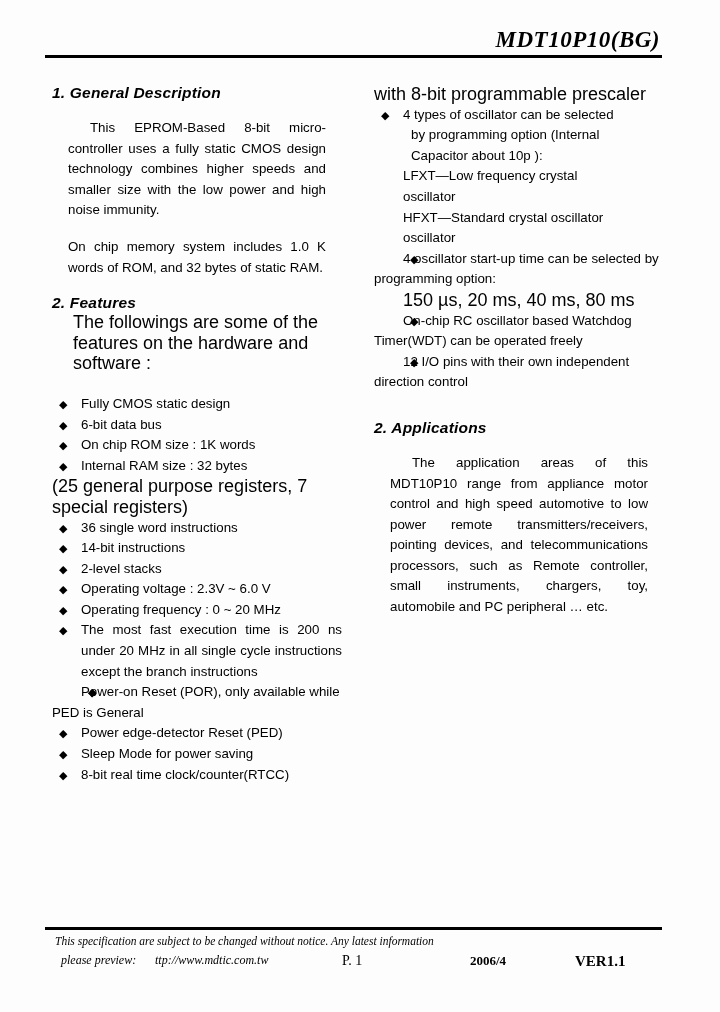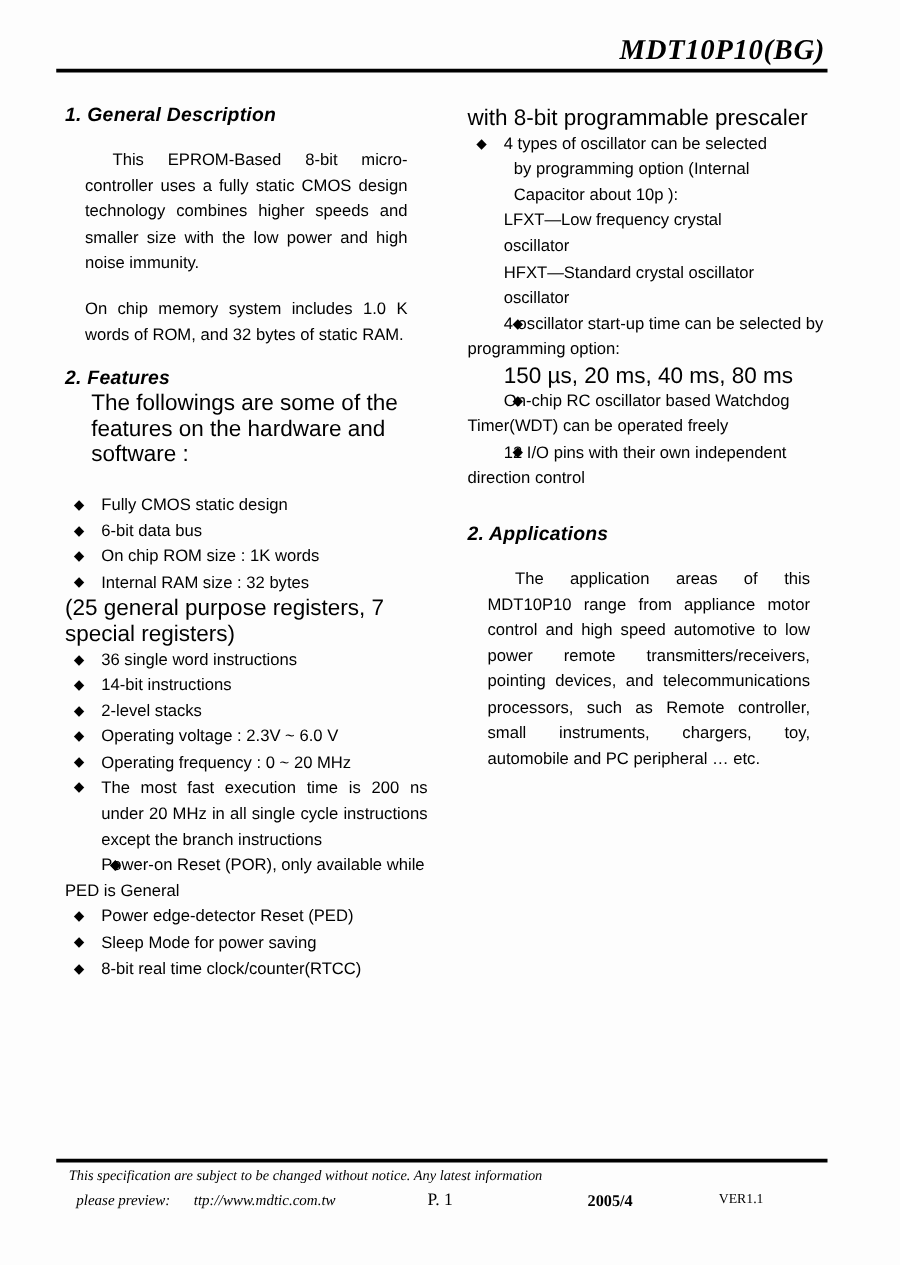--- a/index.html
+++ b/index.html
@@ -136,21 +136,21 @@
     font-family: "Liberation Serif", serif;
     font-style: italic;
     font-size: 12px;
     margin-top: 4px;
   }
   .footer-row span { position: absolute; top: 0; white-space: nowrap; }
   .f-preview { left: 16px; }
   .f-url     { left: 110px; }
   .f-page    { left: 280px; font-style: normal; font-weight: normal; font-size: 14px; margin-left: 17px; }
   .f-date    { left: 425px; font-style: normal; font-weight: bold; font-size: 13px; }
-  .f-ver     { left: 530px; font-style: normal; font-weight: normal; font-size: 11px; }
+  .f-ver     { left: 530px; font-style: normal; font-weight: bold; font-size: 15px; }
 </style>
 </head>
 <body>
 
 <div class="page">
 
   <div class="header">
     <div class="header-title">MDT10P10(BG)</div>
     <div class="rule-thick"></div>
   </div>
@@ -225,18 +225,18 @@
     </div>
   </div>
 
   <div class="footer">
     <div class="rule-thick"></div>
     <div class="footer-note">This specification are subject to be changed without notice. Any latest information</div>
     <div class="footer-row">
       <span class="f-preview">please preview:</span>
       <span class="f-url">ttp://www.mdtic.com.tw</span>
       <span class="f-page">P. 1</span>
-      <span class="f-date">2005/4</span>
+      <span class="f-date">2006/4</span>
       <span class="f-ver">VER1.1</span>
     </div>
   </div>
 
 </div>
 
 </body></html>

